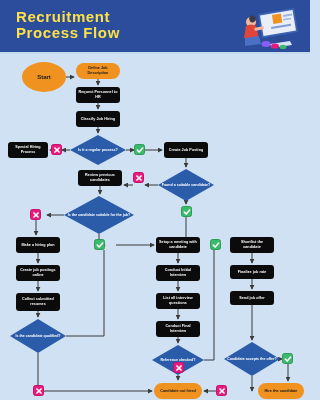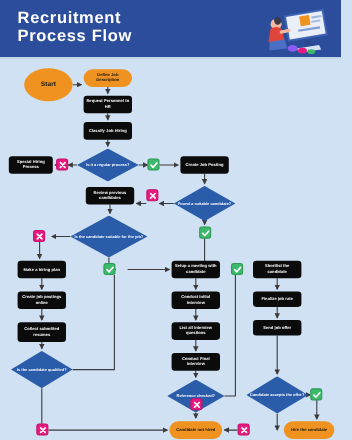--- a/index.html
+++ b/index.html
@@ -10,21 +10,21 @@
   }
   #page{position:relative;width:310px;height:400px;overflow:hidden;background:#cfe1f2;}
 
   
   #header{
     position:absolute;left:0;top:0;width:310px;height:52px;
     background:#2b4d9b;overflow:hidden;
   }
   #header-title{
     position:absolute;left:16px;top:9px;
-    color:#ffffff;font-size:15px;line-height:16px;font-weight:bold;
+    color:#fde047;font-size:15px;line-height:16px;font-weight:bold;
     letter-spacing:.6px;white-space:pre-line;
   }
   #header-accent{
     position:absolute;left:0;top:52px;width:310px;height:2px;background:#c3d9ee;
   }
   
   #illus{position:absolute;right:8px;top:4px;width:74px;height:46px;}
 
   
   #canvas{position:absolute;left:0;top:54px;width:310px;height:346px;}

